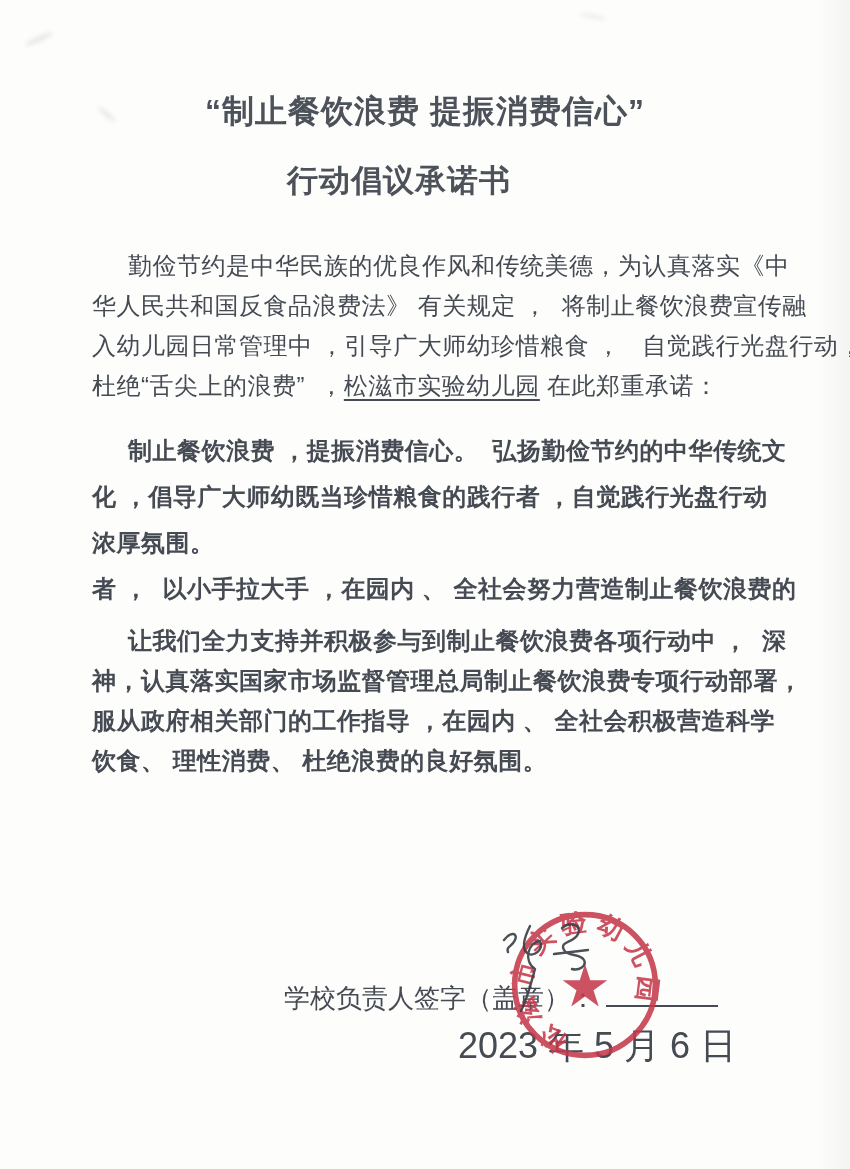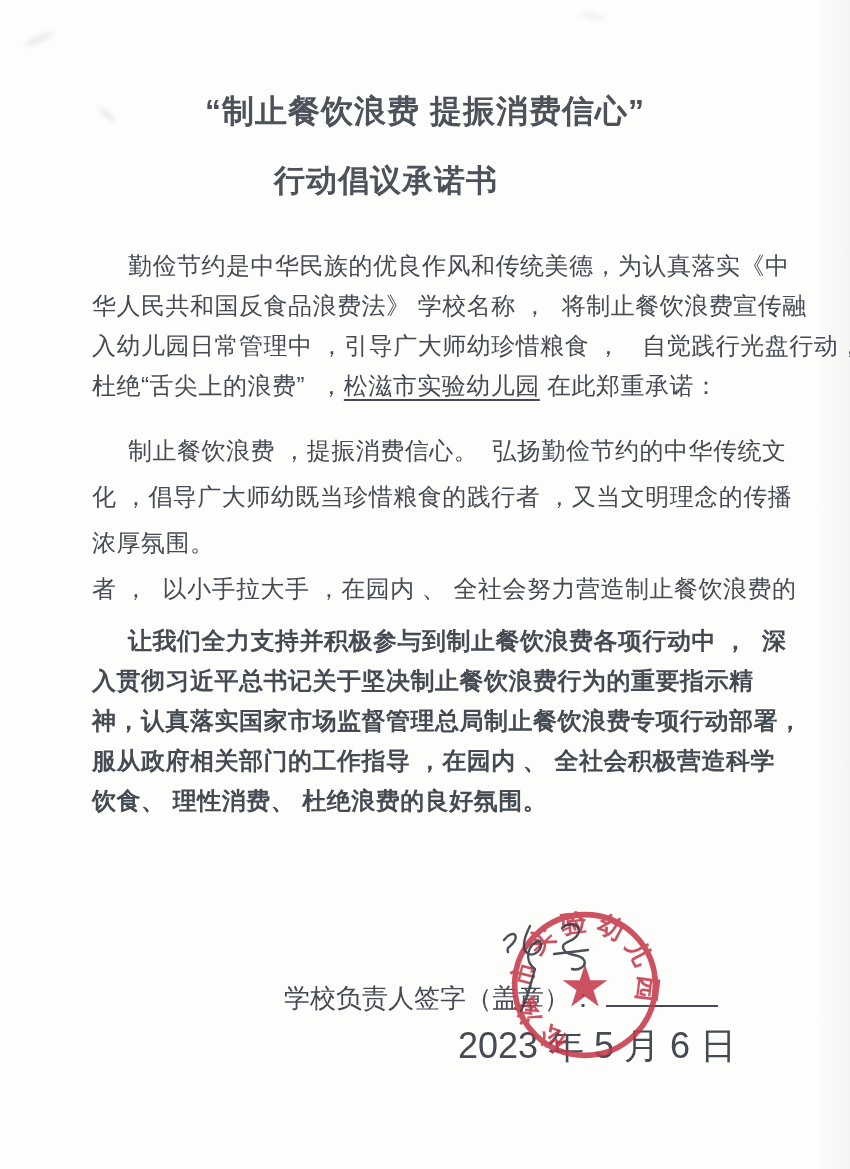--- a/index.html
+++ b/index.html
@@ -16,29 +16,29 @@
     color: #454a53;
   }
   .doc-title {
     position: absolute; top: 90px; left: 0; width: 100%;
     text-align: center;
     font-size: 32px; font-weight: 600; letter-spacing: 1px;
     color: #4c515a;
     white-space: pre;
   }
   .doc-subtitle {
-    position: absolute; top: 160px; left: 274px;
+    position: absolute; top: 160px; left: 287px;
     font-size: 31px; font-weight: 600; letter-spacing: 1px;
     color: #4c515a;
     white-space: pre;
   }
   .para { position: absolute; left: 92px; right: 84px; font-size: 24px; color: #454a53; }
   .para .line { white-space: pre; letter-spacing: 0.5px; }
   .p1 { top: 246px; } .p1 .line { line-height: 40px; }
-  .p2 { top: 428px; } .p2 .line { line-height: 46px; }
+  .p2 { top: 428px; font-weight: bold; } .p2 .line { line-height: 46px; }
   .p3 { top: 621px; } .p3 .line { line-height: 40px; font-weight: bold; }
   .indent { padding-left: 36px; }
   .u { text-decoration: underline; text-underline-offset: 5px; }
   .footer-row { position: absolute; font-size: 26px; color: #454a53; white-space: pre; }
   .school-row { top: 880px; left: 255px; }
   .school-label { letter-spacing: 38px; margin-right: -32px; }
   .sign-row { top: 946px; left: 255px; }
   .sign-underline {
     display: inline-block; width: 112px; height: 30px;
     border-bottom: 2px solid #474c54;
@@ -68,35 +68,34 @@
 
   <div class="smudge smudge-a"></div>
   <div class="smudge smudge-b"></div>
   <div class="smudge smudge-c"></div>
 
   <div class="doc-title">“制止餐饮浪费 提振消费信心”</div>
   <div class="doc-subtitle">行动倡议承诺书</div>
 
   <div class="para p1">
     <div class="line indent">勤俭节约是中华民族的优良作风和传统美德，为认真落实《中</div>
-    <div class="line">华人民共和国反食品浪费法》 学校名称 ，  将制止餐饮浪费宣传融</div>
+    <div class="line">华人民共和国反食品浪费法》 有关规定 ，  将制止餐饮浪费宣传融</div>
     <div class="line">入幼儿园日常管理中 ，引导广大师幼珍惜粮食 ，   自觉践行光盘行动，</div>
     <div class="line"><span>杜绝“舌尖上的浪费”  ，</span><span class="u">松滋市实验幼儿园</span><span> 在此郑重承诺：</span></div>
   </div>
 
   <div class="para p2">
     <div class="line indent">制止餐饮浪费 ，提振消费信心。  弘扬勤俭节约的中华传统文</div>
-    <div class="line">化 ，倡导广大师幼既当珍惜粮食的践行者 ，又当文明理念的传播</div>
+    <div class="line">化 ，倡导广大师幼既当珍惜粮食的践行者 ，自觉践行光盘行动</div>
     <div class="line">浓厚氛围。</div>
     <div class="line">者 ，  以小手拉大手 ，在园内 、 全社会努力营造制止餐饮浪费的</div>
   </div>
 
   <div class="para p3">
     <div class="line indent">让我们全力支持并积极参与到制止餐饮浪费各项行动中 ，  深</div>
-    <div class="line">入贯彻习近平总书记关于坚决制止餐饮浪费行为的重要指示精</div>
     <div class="line">神，认真落实国家市场监督管理总局制止餐饮浪费专项行动部署，</div>
     <div class="line">服从政府相关部门的工作指导 ，在园内 、 全社会积极营造科学</div>
     <div class="line">饮食、 理性消费、 杜绝浪费的良好氛围。</div>
   </div>
 
 
   <div class="footer-row sign-row">
     <span>学校负责人签字（盖章）：</span><span class="sign-underline"></span>
   </div>
 

